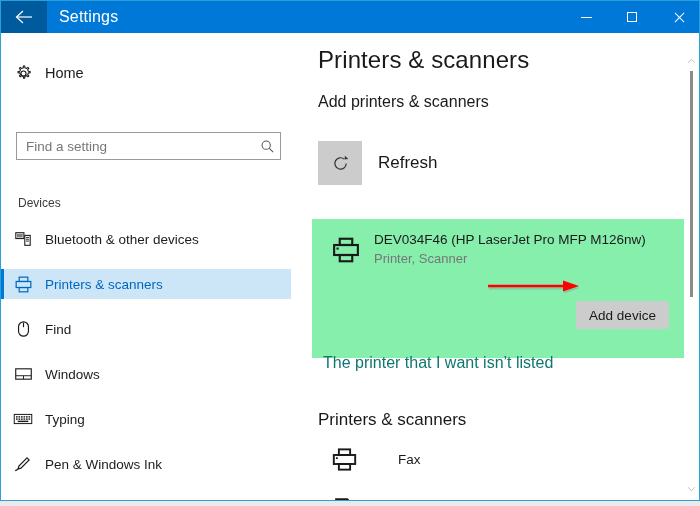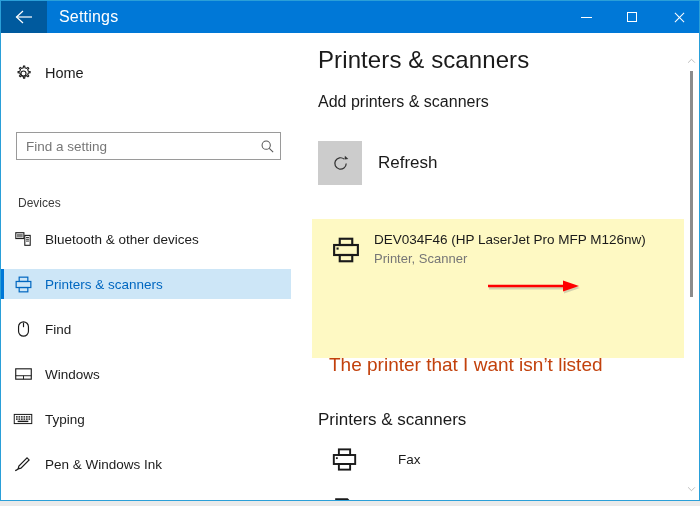--- a/index.html
+++ b/index.html
@@ -118,38 +118,38 @@
     display:flex;align-items:center;cursor:pointer;
   }
   #refresh-btn{
     width:44px;height:44px;background:#cccccc;
     display:flex;align-items:center;justify-content:center;
   }
   #refresh-label{margin-left:16px;font-size:17px;color:#1a1a1a;}
 
   #printer-panel{
     position:absolute;left:11px;top:186px;width:376px;height:139px;
-    background:#fef9c3;
+    background:#86efac;
   }
   #printer-entry{
     position:absolute;left:6px;top:12px;width:360px;height:52px;
     display:flex;align-items:flex-start;
   }
   #printer-entry .ico{width:56px;min-width:56px;padding-top:4px;display:flex;justify-content:center;}
   #printer-name{font-size:13.5px;color:#1a1a1a;line-height:18px;}
   #printer-sub{font-size:13px;color:#767676;line-height:18px;margin-top:1px;}
   #add-device-btn{
     position:absolute;left:264px;top:82px;width:93px;height:28px;
     background:#cccccc;border:0;
     font-family:"Liberation Sans", sans-serif;font-size:13.5px;color:#1a1a1a;
     cursor:pointer;
   }
   #not-listed-link{
-    position:absolute;left:28px;top:321px;
-    font-size:19px;color:#c2410c;text-decoration:none;cursor:pointer;
+    position:absolute;left:22px;top:321px;
+    font-size:16px;color:#0f766e;text-decoration:none;cursor:pointer;
   }
   #section-printers{
     position:absolute;left:17px;top:377px;
     font-size:17px;color:#1a1a1a;font-weight:400;
   }
   .device-row{
     position:absolute;left:17px;width:300px;height:42px;
     display:flex;align-items:center;cursor:pointer;gap:28px;
   }
   .device-row .ico{width:52px;min-width:52px;display:flex;justify-content:center;align-items:center;}
@@ -354,20 +354,21 @@
                 <rect x="7" y="16" width="10" height="5"></rect>
               </g>
               <rect x="4.4" y="10" width="1.7" height="1.7" fill="#1a1a1a"></rect>
             </svg>
           </span>
           <span>
             <div id="printer-name">DEV034F46 (HP LaserJet Pro MFP M126nw)</div>
             <div id="printer-sub">Printer, Scanner</div>
           </span>
         </div>
+        <button id="add-device-btn">Add device</button>
       </div>
 
       <a id="not-listed-link">The printer that I want isn’t listed</a>
 
       <div id="section-printers">Printers &amp; scanners</div>
 
       <div class="device-row" style="top:405px">
         <span class="ico">
           <svg width="27" height="27" viewBox="0 0 24 24">
             <g fill="none" stroke="#1a1a1a" stroke-width="1.7">

